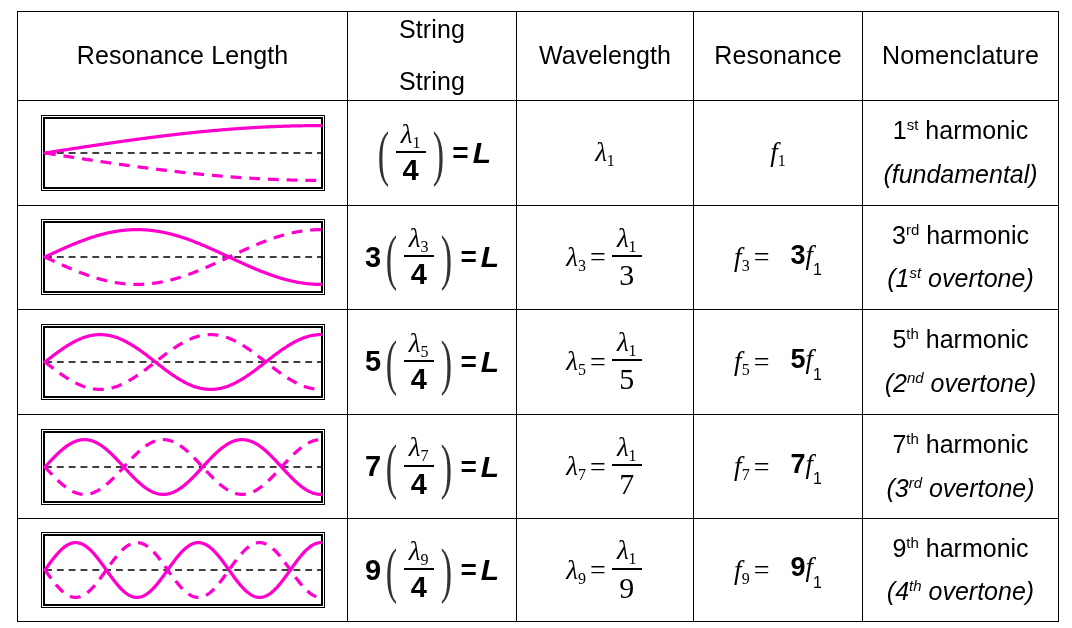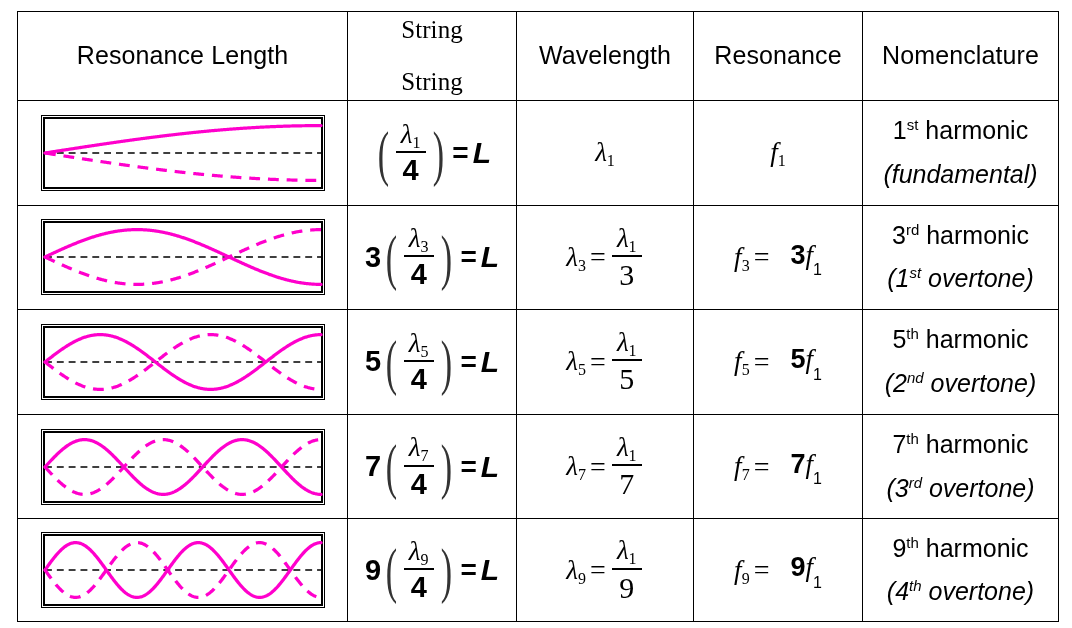--- a/index.html
+++ b/index.html
@@ -47,21 +47,21 @@
 
   thead tr { height: 89px; }
   tbody tr { height: 104px; }
   tbody tr:last-child { height: 102px; }
 
   .hdr {
     font-size: 25px;
     line-height: 1.35;
     letter-spacing: .1px;
   }
-  .hdr .two-line span { display: block; font-family: Liberation Serif, serif; }
+  .hdr .two-line span { display: block; }
   .hdr .two-line span.top { margin-bottom: 18px; }
 
   
   .pipe-cell { position: relative; }
   .pipe {
     position: relative;
     width: 280px;
     height: 72px;
     margin: 0 auto;
     box-sizing: border-box;

